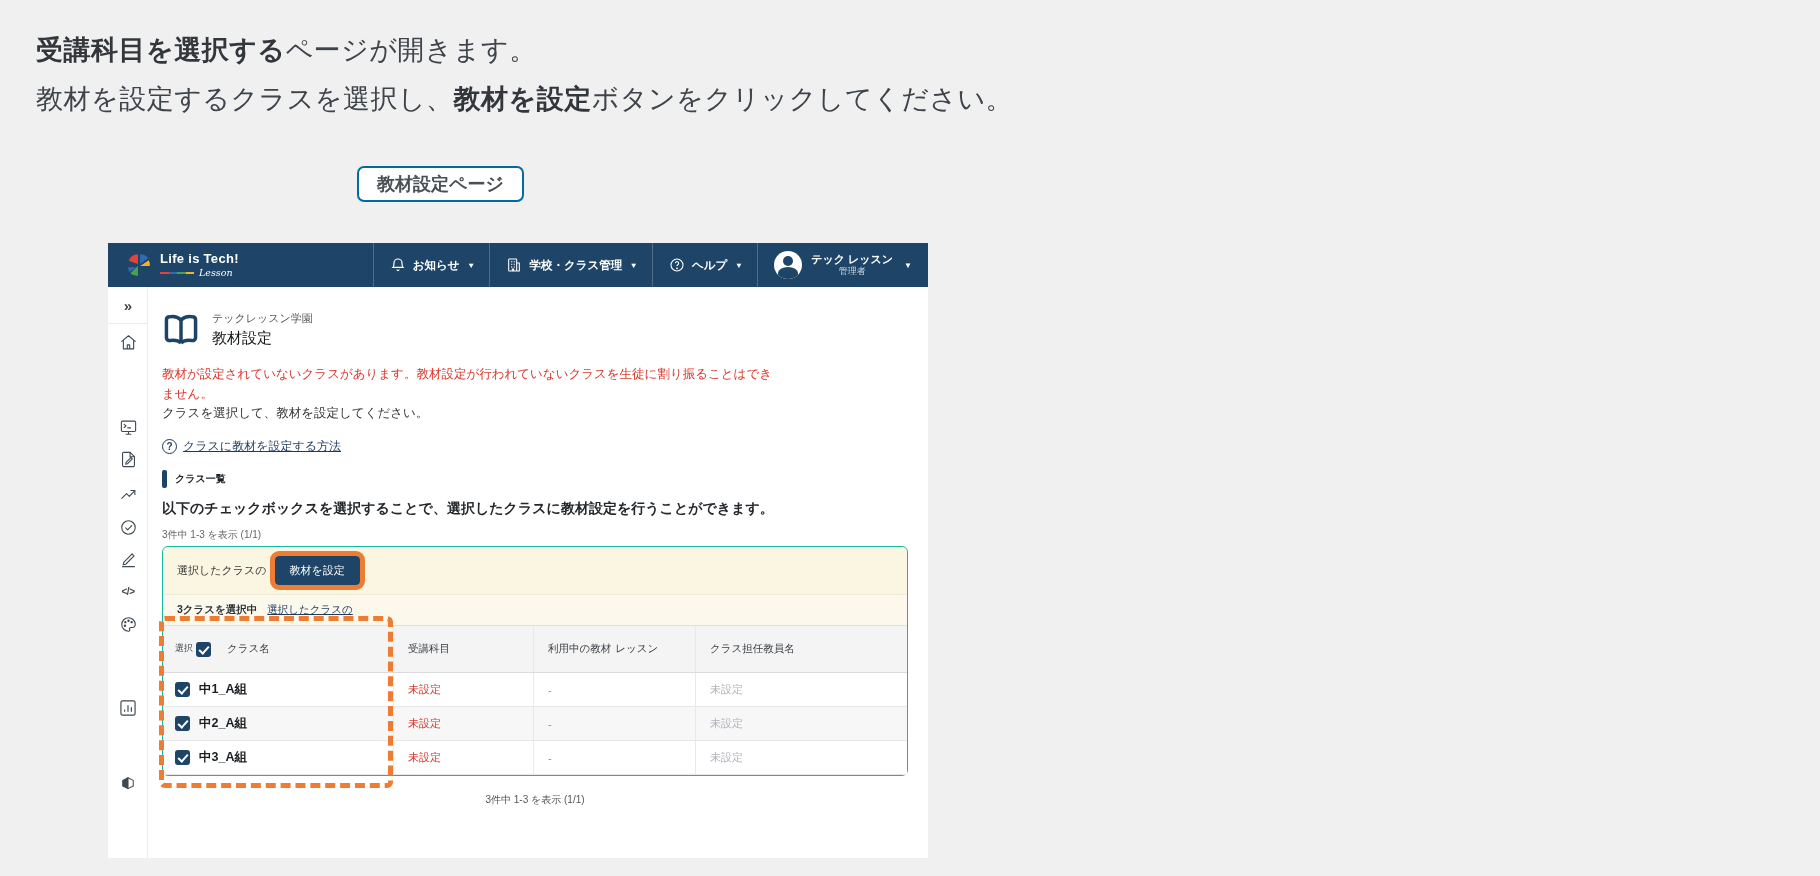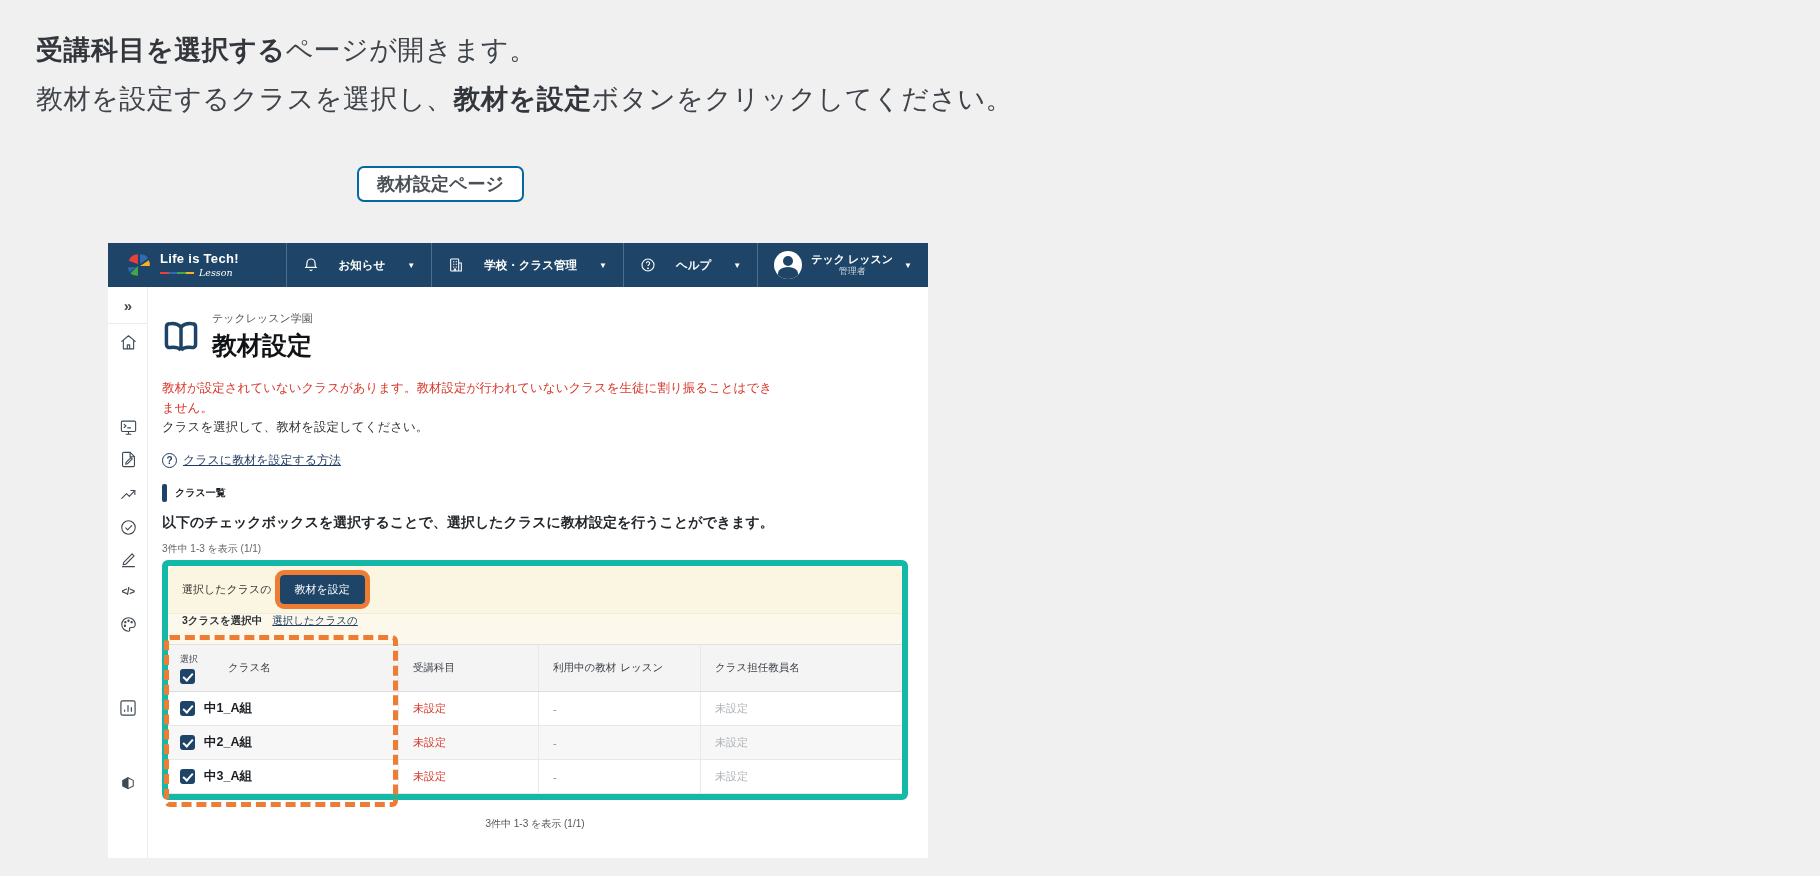--- a/index.html
+++ b/index.html
@@ -21,22 +21,22 @@
   
   .appbar { height:44px; flex:0 0 44px; background:#1e4568; display:flex; align-items:stretch; color:#fff; }
   .logo { display:flex; align-items:center; gap:8px; padding:0 18px; }
   .logo-txt { display:flex; flex-direction:column; line-height:1.1; }
   .logo-title { font-size:13px; font-weight:bold; letter-spacing:.3px; }
   .logo-sub-row { display:flex; align-items:center; gap:5px; margin-top:2px; }
   .logo-colors { display:flex; height:2px; width:34px; }
   .logo-colors span { flex:1; }
   .logo-sub { font-size:9.5px; font-style:italic; font-family:"DejaVu Serif", serif; }
   .appbar-spacer { flex:1; }
-  .nav-item { display:flex; align-items:center; gap:20px; padding:16px 16px; border-left:1px solid rgba(255,255,255,.22);
-    font-size:11.5px; font-weight:bold; cursor:pointer; }
+  .nav-item { display:flex; align-items:center; gap:7px; padding:16px 16px; border-left:1px solid rgba(255,255,255,.22);
+    font-size:11.5px; font-weight:bold; cursor:pointer;font-family:Liberation Mono, monospace; }
   .caret { font-size:8px; margin-left:2px; }
   .user-item { display:flex; align-items:center; gap:9px; padding:0 16px; border-left:1px solid rgba(255,255,255,.22); cursor:pointer; }
   .avatar { width:28px; height:28px; border-radius:50%; background:#fff; position:relative; overflow:hidden; }
   .avatar::before { content:""; position:absolute; left:9px; top:5px; width:10px; height:10px; border-radius:50%; background:#1e4568; }
   .avatar::after  { content:""; position:absolute; left:4px; top:16px; width:20px; height:12px; border-radius:50% 50% 0 0; background:#1e4568; }
   .user-txt { display:flex; flex-direction:column; align-items:center; line-height:1.25; }
   .user-name { font-size:11px; font-weight:bold; }
   .user-role { font-size:9px; color:#cfd8e2; }
 
   
@@ -46,61 +46,61 @@
   .side svg { stroke:#3e4954; fill:none; stroke-width:1.4; stroke-linecap:round; stroke-linejoin:round; }
   .side-divider { position:absolute; top:36px; left:0; width:40px; border-top:1px solid #ececec; }
   .collapse-g { font-size:15px; font-weight:bold; }
   .code-g { font-size:10px; font-weight:bold; letter-spacing:-.5px; }
 
   .main { flex:1; padding:0 20px 0 14px; position:relative; min-width:0; }
 
   .title-block { display:flex; align-items:center; gap:12px; margin-top:24px; }
   .title-txt { display:flex; flex-direction:column; gap:3px; }
   .school { font-size:11px; color:#555; }
-  .ptitle { font-size:25px; font-weight:bold; color:#101417; }
+  .ptitle { font-size:15px; font-weight:normal; color:#101417; }
 
   .warning { margin-top:16px; font-size:12.5px; line-height:1.6; color:#d8362a; max-width:618px; }
   .instruction { margin-top:1px; font-size:12.5px; color:#333; }
 
   .help-row { margin-top:16px; display:flex; align-items:center; gap:6px; }
   .qmark { width:15px; height:15px; border:1.4px solid #1e3a5f; border-radius:50%; color:#1e3a5f;
     font-size:10px; font-weight:bold; display:flex; align-items:center; justify-content:center; }
   .help-link { font-size:12px; color:#1e3a5f; text-decoration:underline; cursor:pointer; }
 
   .section-h { margin-top:15px; display:flex; align-items:center; gap:8px; }
   .section-bar { width:5px; height:18px; background:#1d4467; border-radius:2px; }
   .section-title { font-size:10px; font-weight:bold; color:#1d2126; }
   .section-desc { margin-top:12px; font-size:14px; font-weight:600; color:#24282c; }
   .count-top { margin-top:10px; margin-bottom:4px; font-size:10px; color:#666; }
 
   
-  .card { border:6px solid #14b8a6; border-radius:6px; position:relative; background:#fff; }
+  .card { border:1px solid #14b8a6; border-radius:6px; position:relative; background:#fff; }
   .toolbar-row { height:48px; background:#faf6e1; border-radius:6px 6px 0 0; display:flex; align-items:center;
     padding:0 14px; gap:2px; border-bottom:1px solid #f0ecd8; }
   .toolbar-prefix { font-size:11px; color:#333; }
   .ring { display:inline-flex; border:5px solid #ee7c33; border-radius:9px; margin-left:1px; }
   .btn-primary { background:#1e4568; color:#fff; font-size:11px; padding:7px 15px; border:none; border-radius:4px; cursor:pointer;
     font-family:inherit; }
-  .select-row { height:30px; background:#fcf9ec; display:flex; align-items:flex-start; padding:0 14px; gap:10px; }
+  .select-row { height:30px; background:#fcf9ec; display:flex; align-items:center; padding:0 14px; gap:10px; }
   .select-status { font-size:10.5px; font-weight:bold; color:#2c3136; }
   .clear-link { font-size:10.5px; color:#1e3a5f; text-decoration:underline; cursor:pointer; }
 
   
   .thead { display:flex; height:48px; background:#f4f4f5; border-top:1px solid #e0e0e0; border-bottom:1px solid #dcdcdc; align-items:center; }
   .trow { display:flex; height:34px; align-items:center; border-bottom:1px solid #e8e8e8; background:#fff; }
   .trow.alt { background:#f7f7f8; }
   .trow:last-child { border-bottom:none; border-radius:0 0 6px 6px; }
   .c1 { flex:0 0 230px; padding-left:12px; display:flex; align-items:center; }
   .c2 { flex:0 0 140px; padding-left:14px; }
   .c3 { flex:0 0 162px; padding-left:14px; }
   .c4 { flex:1; padding-left:14px; }
   .thead .c2, .thead .c3, .thead .c4, .trow .c2, .trow .c3, .trow .c4 { border-left:1px solid #e9e9e9; align-self:stretch; display:flex; align-items:center; }
   .th { font-size:10.5px; color:#3a3f44; }
   .th-material { display:flex; flex-direction:row; gap:4px; justify-content:center; }
-  .select-stack { display:flex; flex-direction:column; align-items:flex-start; gap:3px; margin-right:30px; }
+  .select-stack { display:flex; flex-direction:row; align-items:flex-start; gap:3px; margin-right:16px; }
   .select-label { font-size:9px; color:#3a3f44; }
   .cb { width:15px; height:15px; background:#1e4568; border-radius:3px; position:relative; flex:0 0 15px; cursor:pointer; }
   .cb::after { content:""; position:absolute; left:5px; top:2px; width:4px; height:8px;
     border:solid #fff; border-width:0 2px 2px 0; transform:rotate(42deg); }
   .row-name { font-size:12.5px; font-weight:bold; color:#1b1f23; margin-left:9px; }
   .cell-red { font-size:11px; color:#d8362a; }
   .cell-dash { font-size:11px; color:#8d9298; }
   .cell-gray { font-size:11px; color:#aeb3b8; }
 
   

